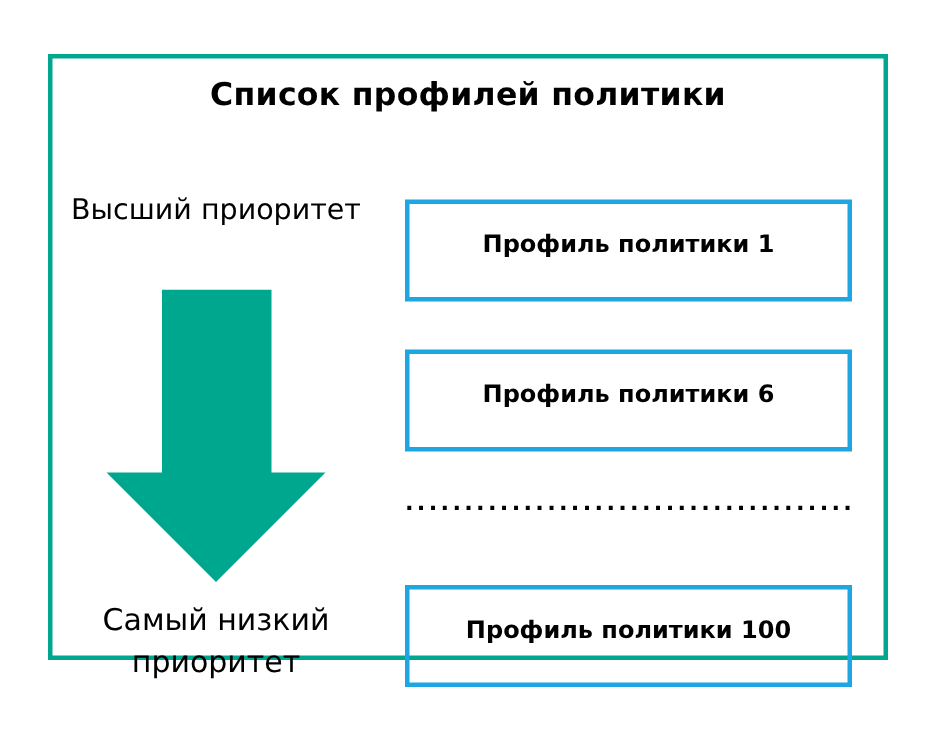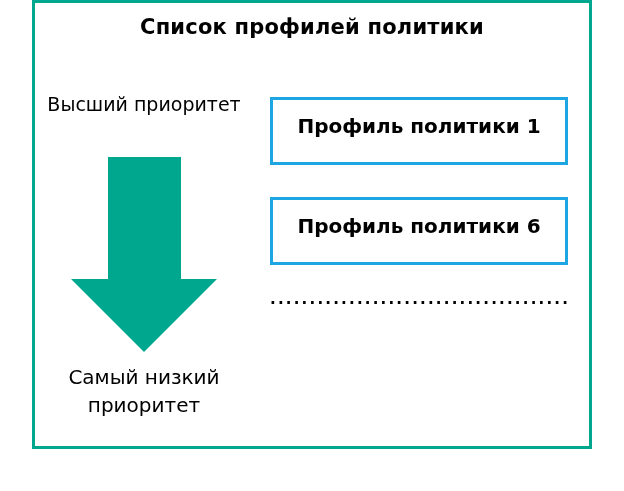--- a/index.html
+++ b/index.html
@@ -12,23 +12,23 @@
     width: 624px;
     height: 491px;
     background: var(--background, #fff);
     font-family: "DejaVu Sans", "Liberation Sans", sans-serif;
     color: var(--text, #000);
     overflow: hidden;
   }
   .frame {
     position: absolute;
     left: 32px;
-    top: 0;
+    top: 36px;
     width: 560px;
-    height: 449px;
+    height: 404px;
     border: 3px solid var(--teal, #00A78F);
     box-sizing: border-box;
     background: var(--background, #fff);
   }
   .frame > * { position: absolute; }
   .title {
     left: 0;
     top: 12px;
     width: 100%;
     text-align: center;
@@ -63,21 +63,21 @@
     width: 298px;
     height: 68px;
     border: 3px solid var(--blue, #1EA6E2);
     box-sizing: border-box;
     display: flex;
     align-items: center;
     justify-content: center;
     padding-bottom: 10px;
   }
   .profile-box .profile-label {
-    font-size: 20px;
+    font-size: 16px;
     font-weight: bold;
     white-space: nowrap;
   }
   .box-1 { top: 94px; }
   .box-2 { top: 194px; }
   .box-3 { top: 351px; }
   .ellipsis {
     left: 235px;
     top: 286px;
     width: 298px;
@@ -109,15 +109,18 @@
     <div class="profile-box box-1">
       <span class="profile-label">Профиль политики 1</span>
     </div>
 
     <div class="profile-box box-2">
       <span class="profile-label">Профиль политики 6</span>
     </div>
 
     <div class="ellipsis">........................................</div>
 
+    <div class="profile-box box-3">
+      <span class="profile-label">Профиль политики 100</span>
+    </div>
 
   </div>
 </div>
 
 </body></html>

